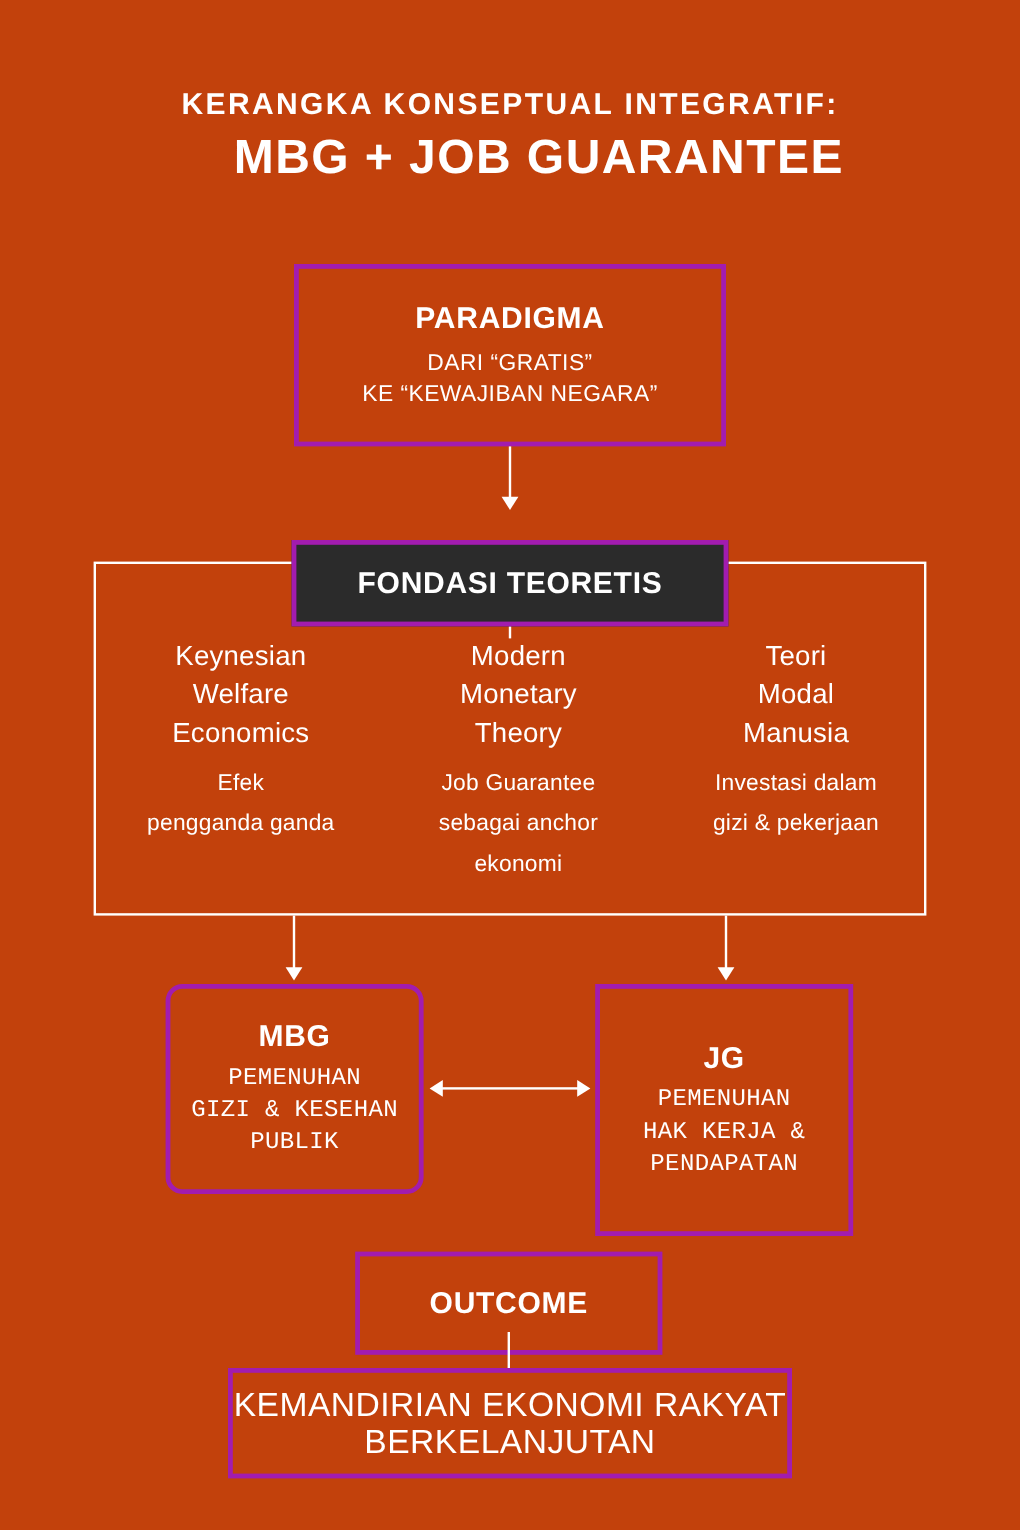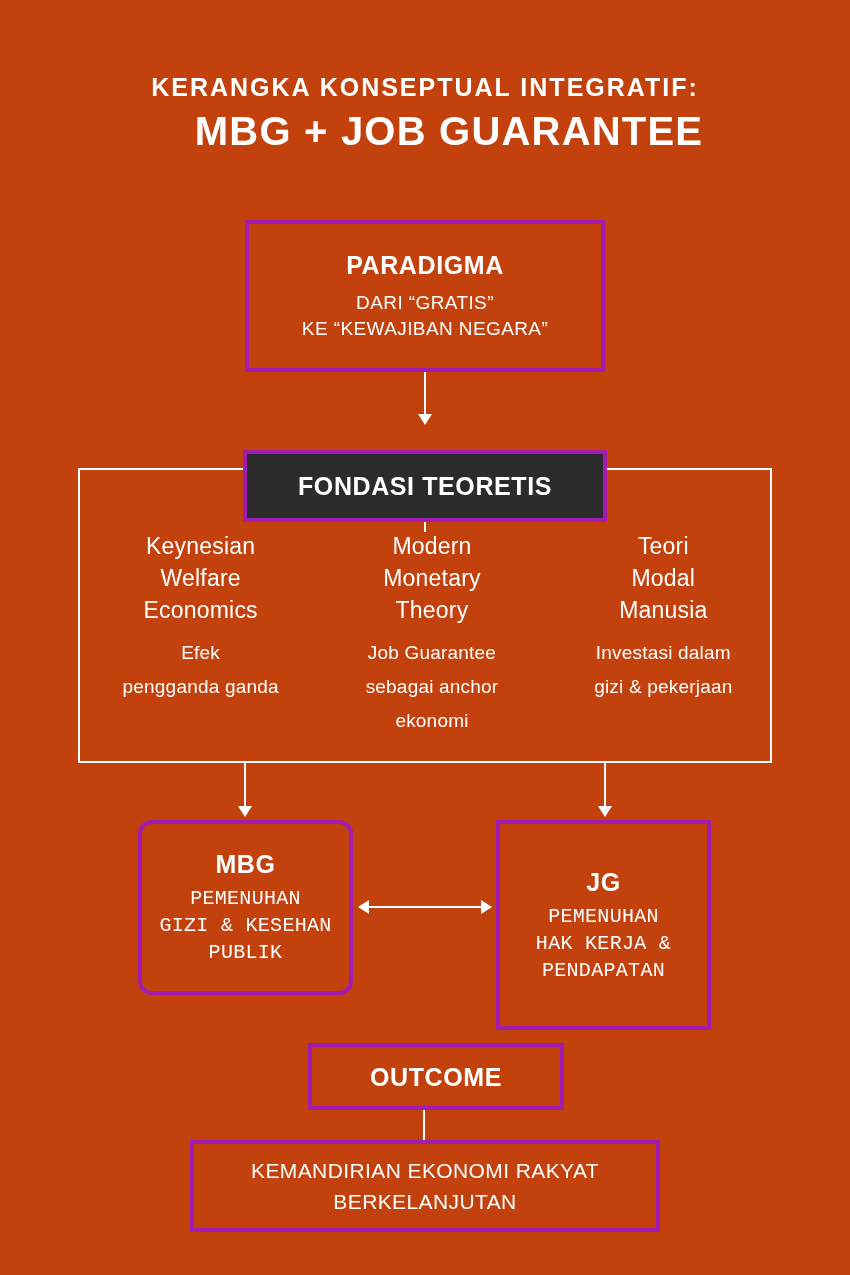--- a/index.html
+++ b/index.html
@@ -122,27 +122,27 @@
   }
   #mbg-box .box-title, #jg-box .box-title { margin-bottom: 2px; }
   #mbg-box .box-sub, #jg-box .box-sub {
     font-size: 20px;
     line-height: 27px;
     letter-spacing: 0.3px;
     font-family: Liberation Mono, monospace;
   }
 
   #outcome-box {
-    left: 308px; top: 1043px; width: 256px; height: 67px;
+    left: 296px; top: 1043px; width: 256px; height: 86px;
   }
   #result-box {
     left: 190px; top: 1140px; width: 470px; height: 92px;
   }
   #result-box .box-sub {
-    font-size: 21px;
+    font-size: 28px;
     line-height: 31px;
     margin-top: 0;
   }
 
   
   .conn {
     position: absolute;
     background: #ffffff;
   }
   .v-line { width: 2px; }

